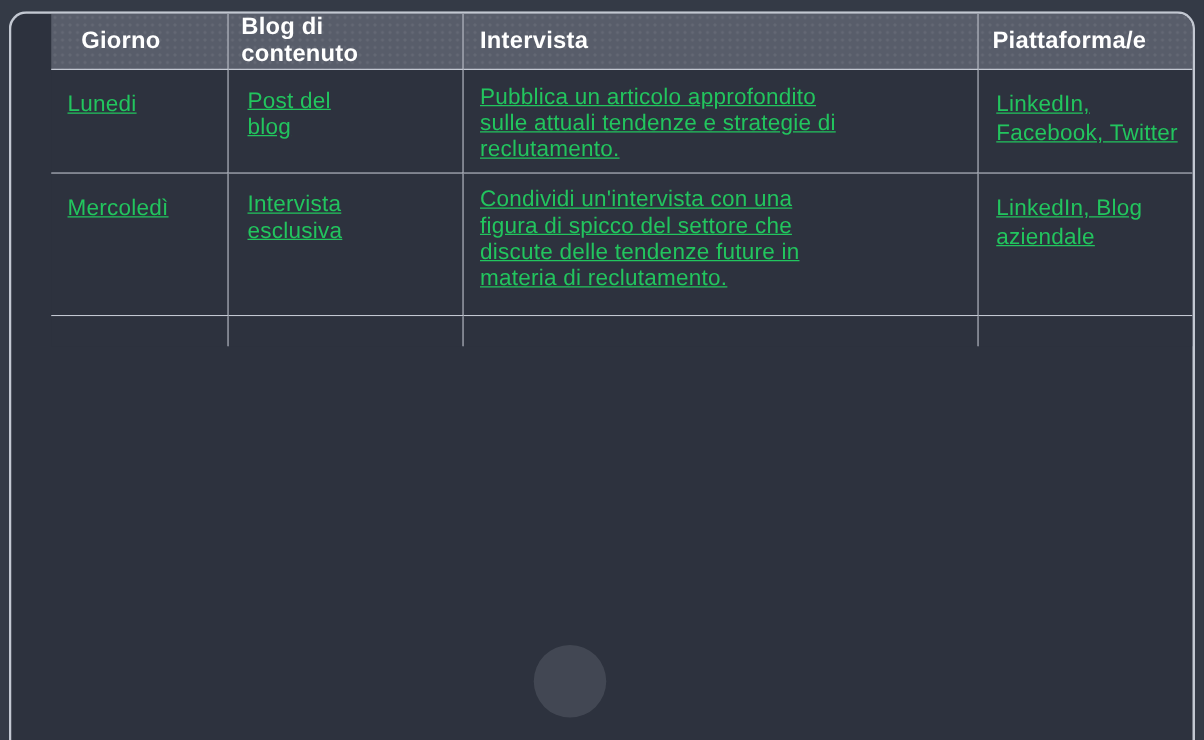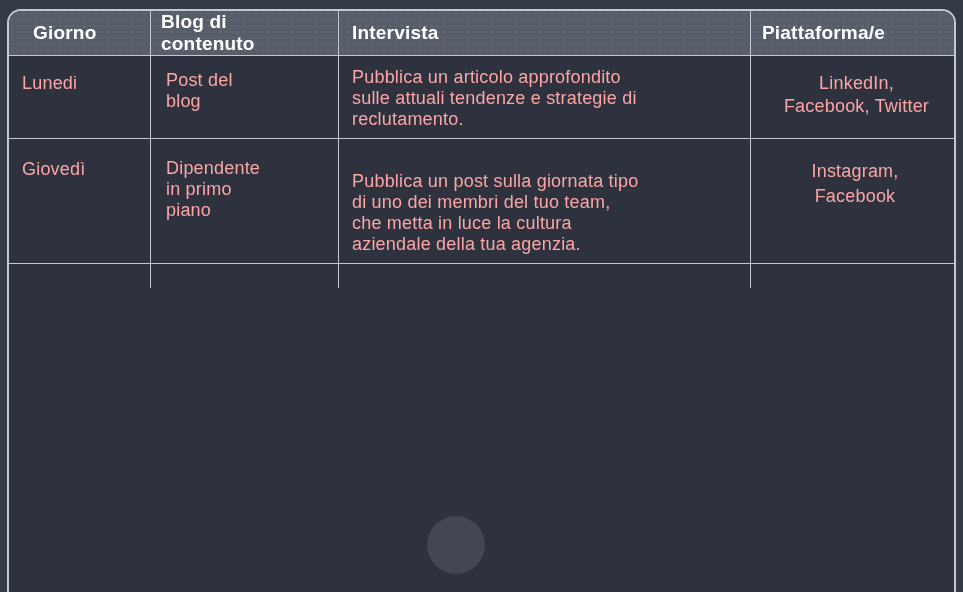--- a/index.html
+++ b/index.html
@@ -22,20 +22,21 @@
     left: 7px;
     top: 9px;
     width: 949px;
     height: 583px;
     box-sizing: border-box;
     border: 2px solid #c3c8d2;
     border-bottom: none;
     border-radius: 14px 14px 0 0;
     overflow: hidden;
     background: #2d323e;
+    padding-left: 32px;
   }
   table.calendar {
     border-collapse: separate;
     border-spacing: 0;
     table-layout: fixed;
     width: 100%;
   }
   col.c-day  { width: 142px; }
   col.c-type { width: 188px; }
   col.c-desc { width: 412px; }
@@ -59,42 +60,43 @@
     padding: 0 6px 0 12px;
     box-sizing: border-box;
   }
   th.h-day  { padding-left: 24px; }
   th.h-type { padding-left: 10px; }
   th.h-desc { padding-left: 13px; }
   th.h-plat { padding-left: 11px; border-right: none; margin-top: 27px; }
 
   td {
     background: #2d323e;
-    color: #fca5a5;
+    color: #22c55e;
     font-size: 18px;
     vertical-align: top;
     border-right: 1px solid #c3c8d2;
     border-bottom: 1px solid #c3c8d2;
     white-space: pre-line;
     box-sizing: border-box;
     letter-spacing: 0.2px;
+    text-decoration: underline;
   }
   td:last-child { border-right: none; }
 
   tr.r1 td { height: 83px; }
   tr.r2 td { height: 88px; }
   tr.r3 td { height: 114px; }
   tr.r4 td { height: 125px; }
   tr.r5 td { height: 121px; }
   tr.r6 td { height: 24px; border-bottom: none; }
 
   td.day  { padding: 16px 6px 0 13px; line-height: 22px; }
   td.type { padding: 14px 6px 0 15px; line-height: 21px; }
   td.desc { padding: 11px 8px 0 13px; line-height: 21px; }
-  td.plat { padding: 16px 6px 0 14px; line-height: 23px; text-align: center; }
+  td.plat { padding: 16px 6px 0 14px; line-height: 23px; }
 
   tr.r2 td.type { font-size: 15px; line-height: 19px; padding-top: 16px; }
   tr.r2 td.plat { line-height: 37px; padding-top: 13px; }
   tr.r3 td.desc { padding-top: 10px; }
   tr.r4 td.desc { padding-top: 32px; }
   tr.r4 td.plat { line-height: 25px; padding-top: 20px; padding-left: 11px; }
   tr.r4 td.day, tr.r4 td.type { padding-top: 19px; }
   tr.r5 td.day { padding-top: 23px; padding-left: 20px; }
   tr.r5 td.type { padding-top: 21px; }
   tr.r5 td.desc { padding-top: 17px; }
@@ -136,31 +138,30 @@
         <tr class="r1">
           <td class="day">Lunedi</td>
           <td class="type">Post del
 blog</td>
           <td class="desc">Pubblica un articolo approfondito
 sulle attuali tendenze e strategie di
 reclutamento.</td>
           <td class="plat">LinkedIn,
 Facebook, Twitter</td>
         </tr>
-        <tr class="r4">
-          <td class="day">Giovedì</td>
-          <td class="type">Dipendente
-in primo
-piano</td>
-          <td class="desc">Pubblica un post sulla giornata tipo
-di uno dei membri del tuo team,
-che metta in luce la cultura
-aziendale della tua agenzia.</td>
-          <td class="plat">Instagram,
-Facebook</td>
+        <tr class="r3">
+          <td class="day">Mercoledì</td>
+          <td class="type">Intervista
+esclusiva</td>
+          <td class="desc">Condividi un'intervista con una
+figura di spicco del settore che
+discute delle tendenze future in
+materia di reclutamento.</td>
+          <td class="plat">LinkedIn, Blog
+aziendale</td>
         </tr>
         <tr class="r6">
           <td class="day"></td>
           <td class="type"></td>
           <td class="desc"></td>
           <td class="plat"></td>
         </tr>
       </tbody>
     </table>
   </div>

